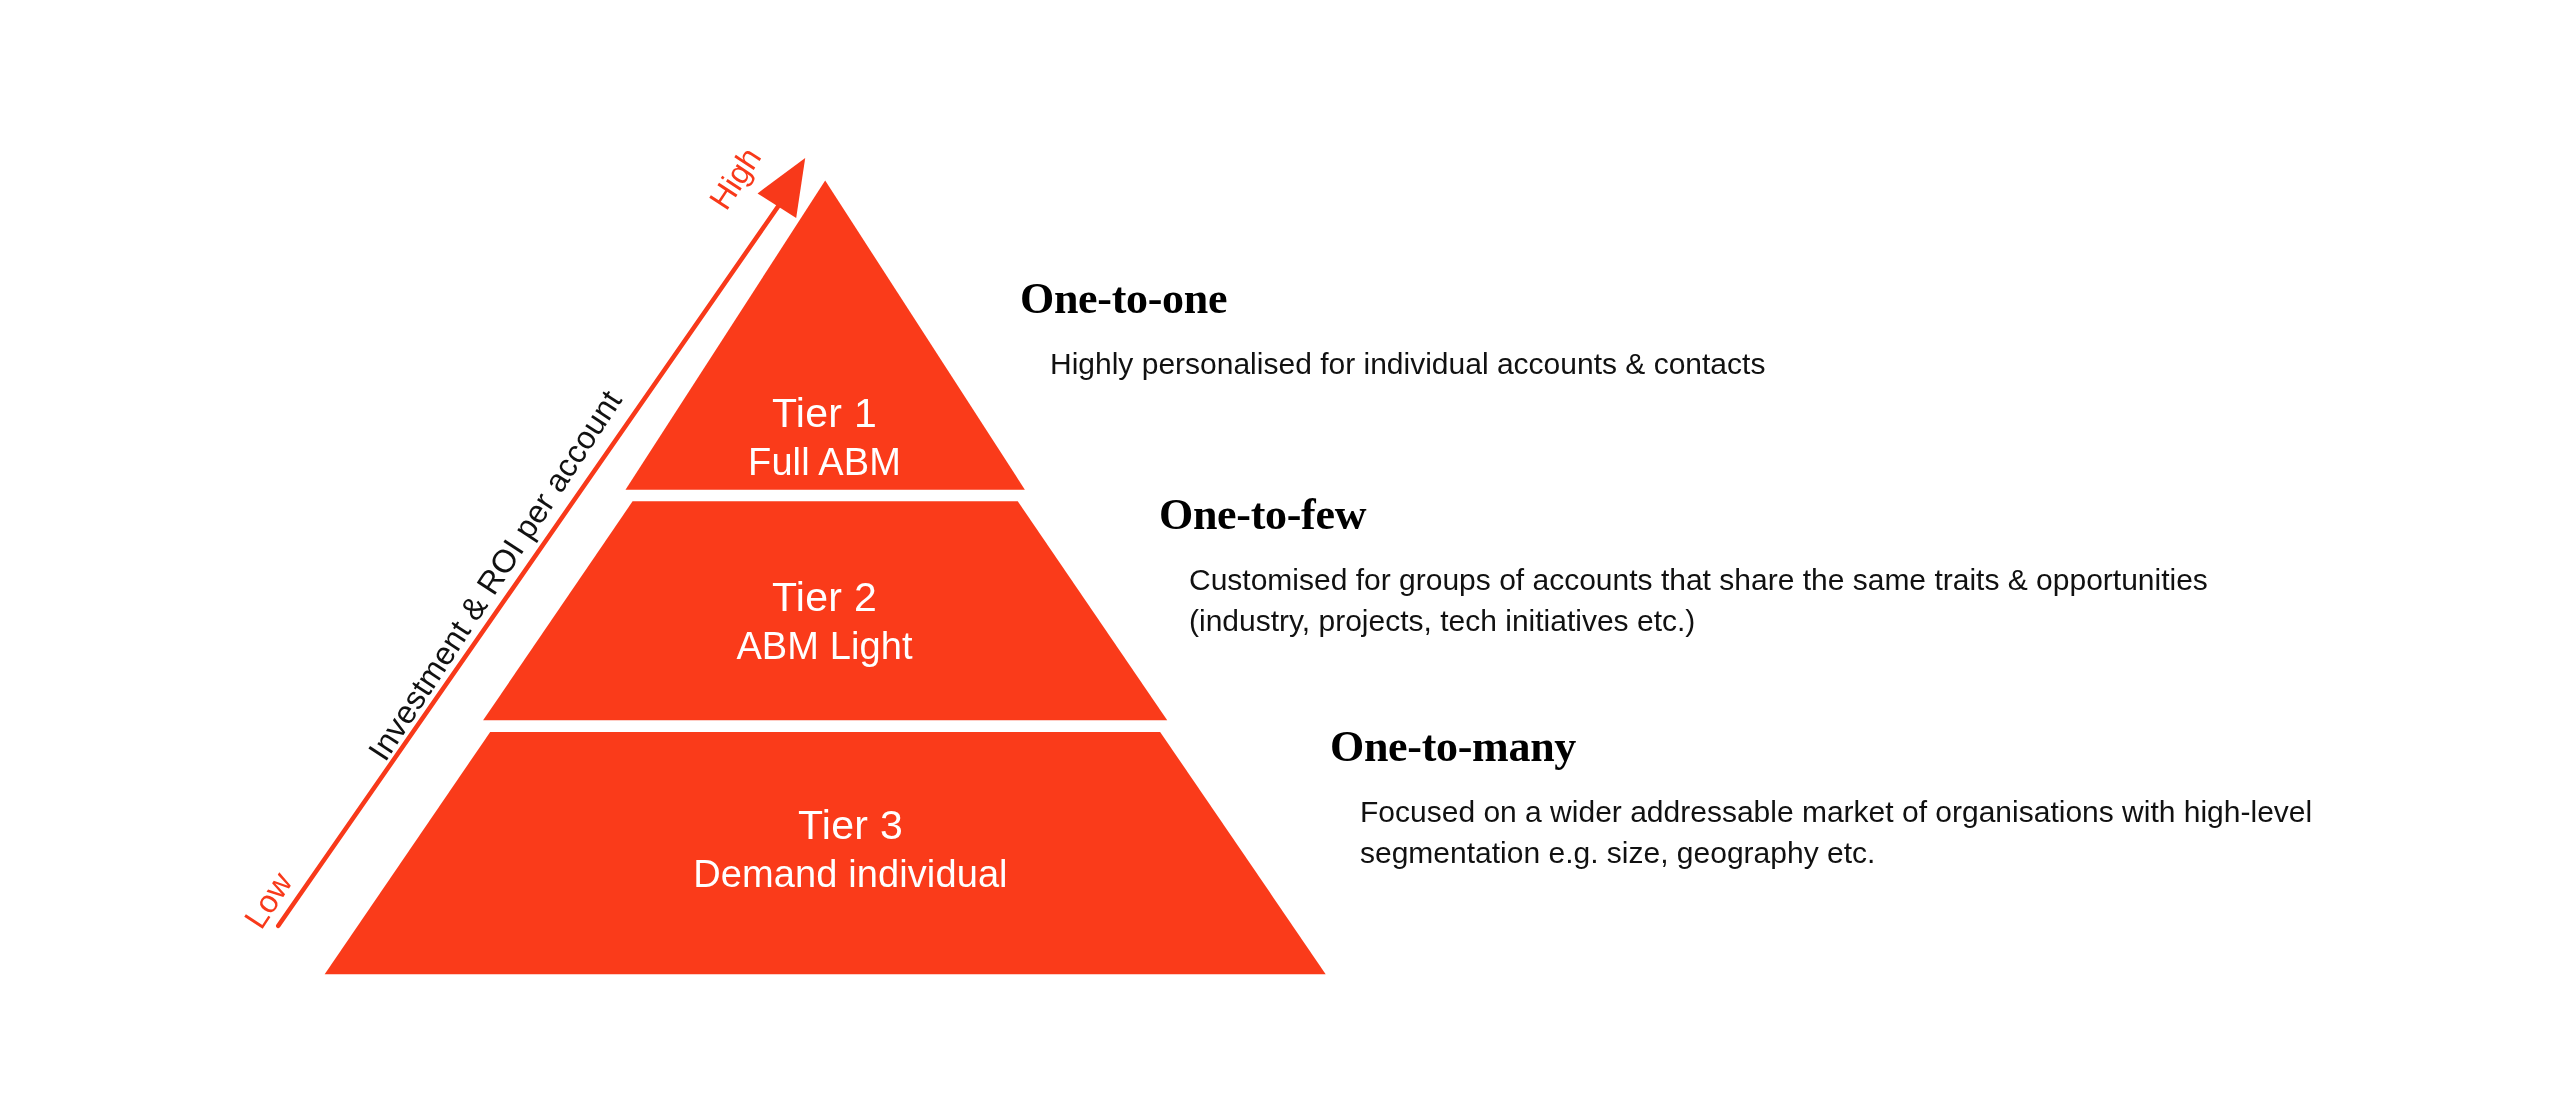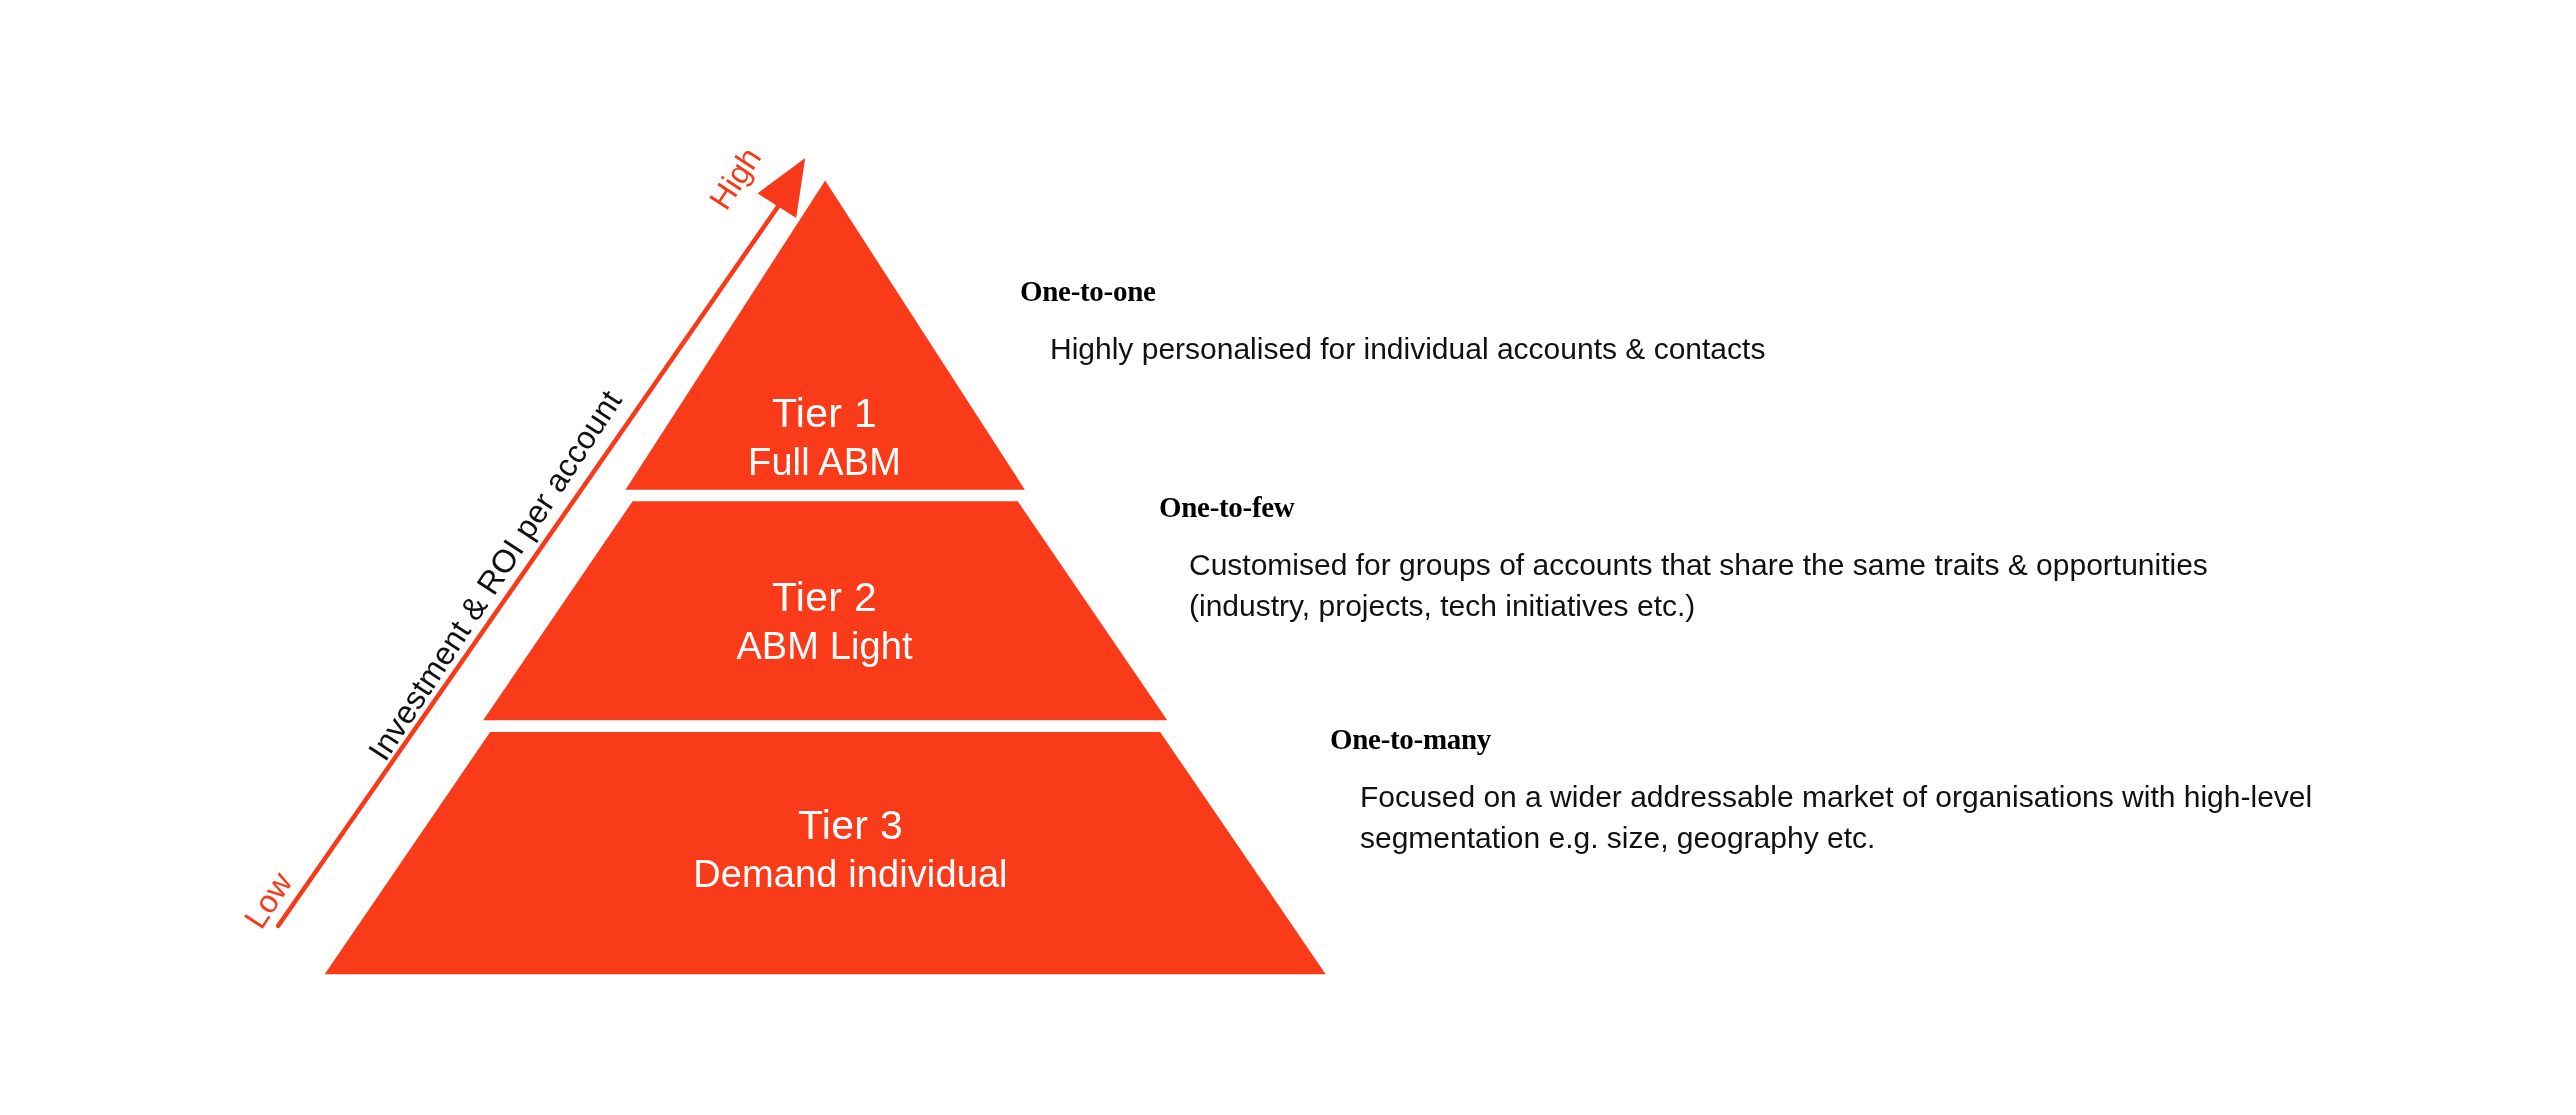--- a/index.html
+++ b/index.html
@@ -81,21 +81,21 @@
     transform:rotate(-56.8deg);
     font-size:32px;
     color:#F8391A;
   }
 
   
   .desc-block{ position:absolute; }
   .desc-heading{
     font-family:"Liberation Serif", serif;
     font-weight:700;
-    font-size:29px;
+    font-size:44px;
     color:#000000;
     letter-spacing:-0.3px;
     line-height:1.0;
     margin:0 0 22px 0;
     white-space:nowrap;
   }
   .desc-body{
     font-family:"Liberation Sans", sans-serif;
     font-weight:400;
     font-size:30px;

